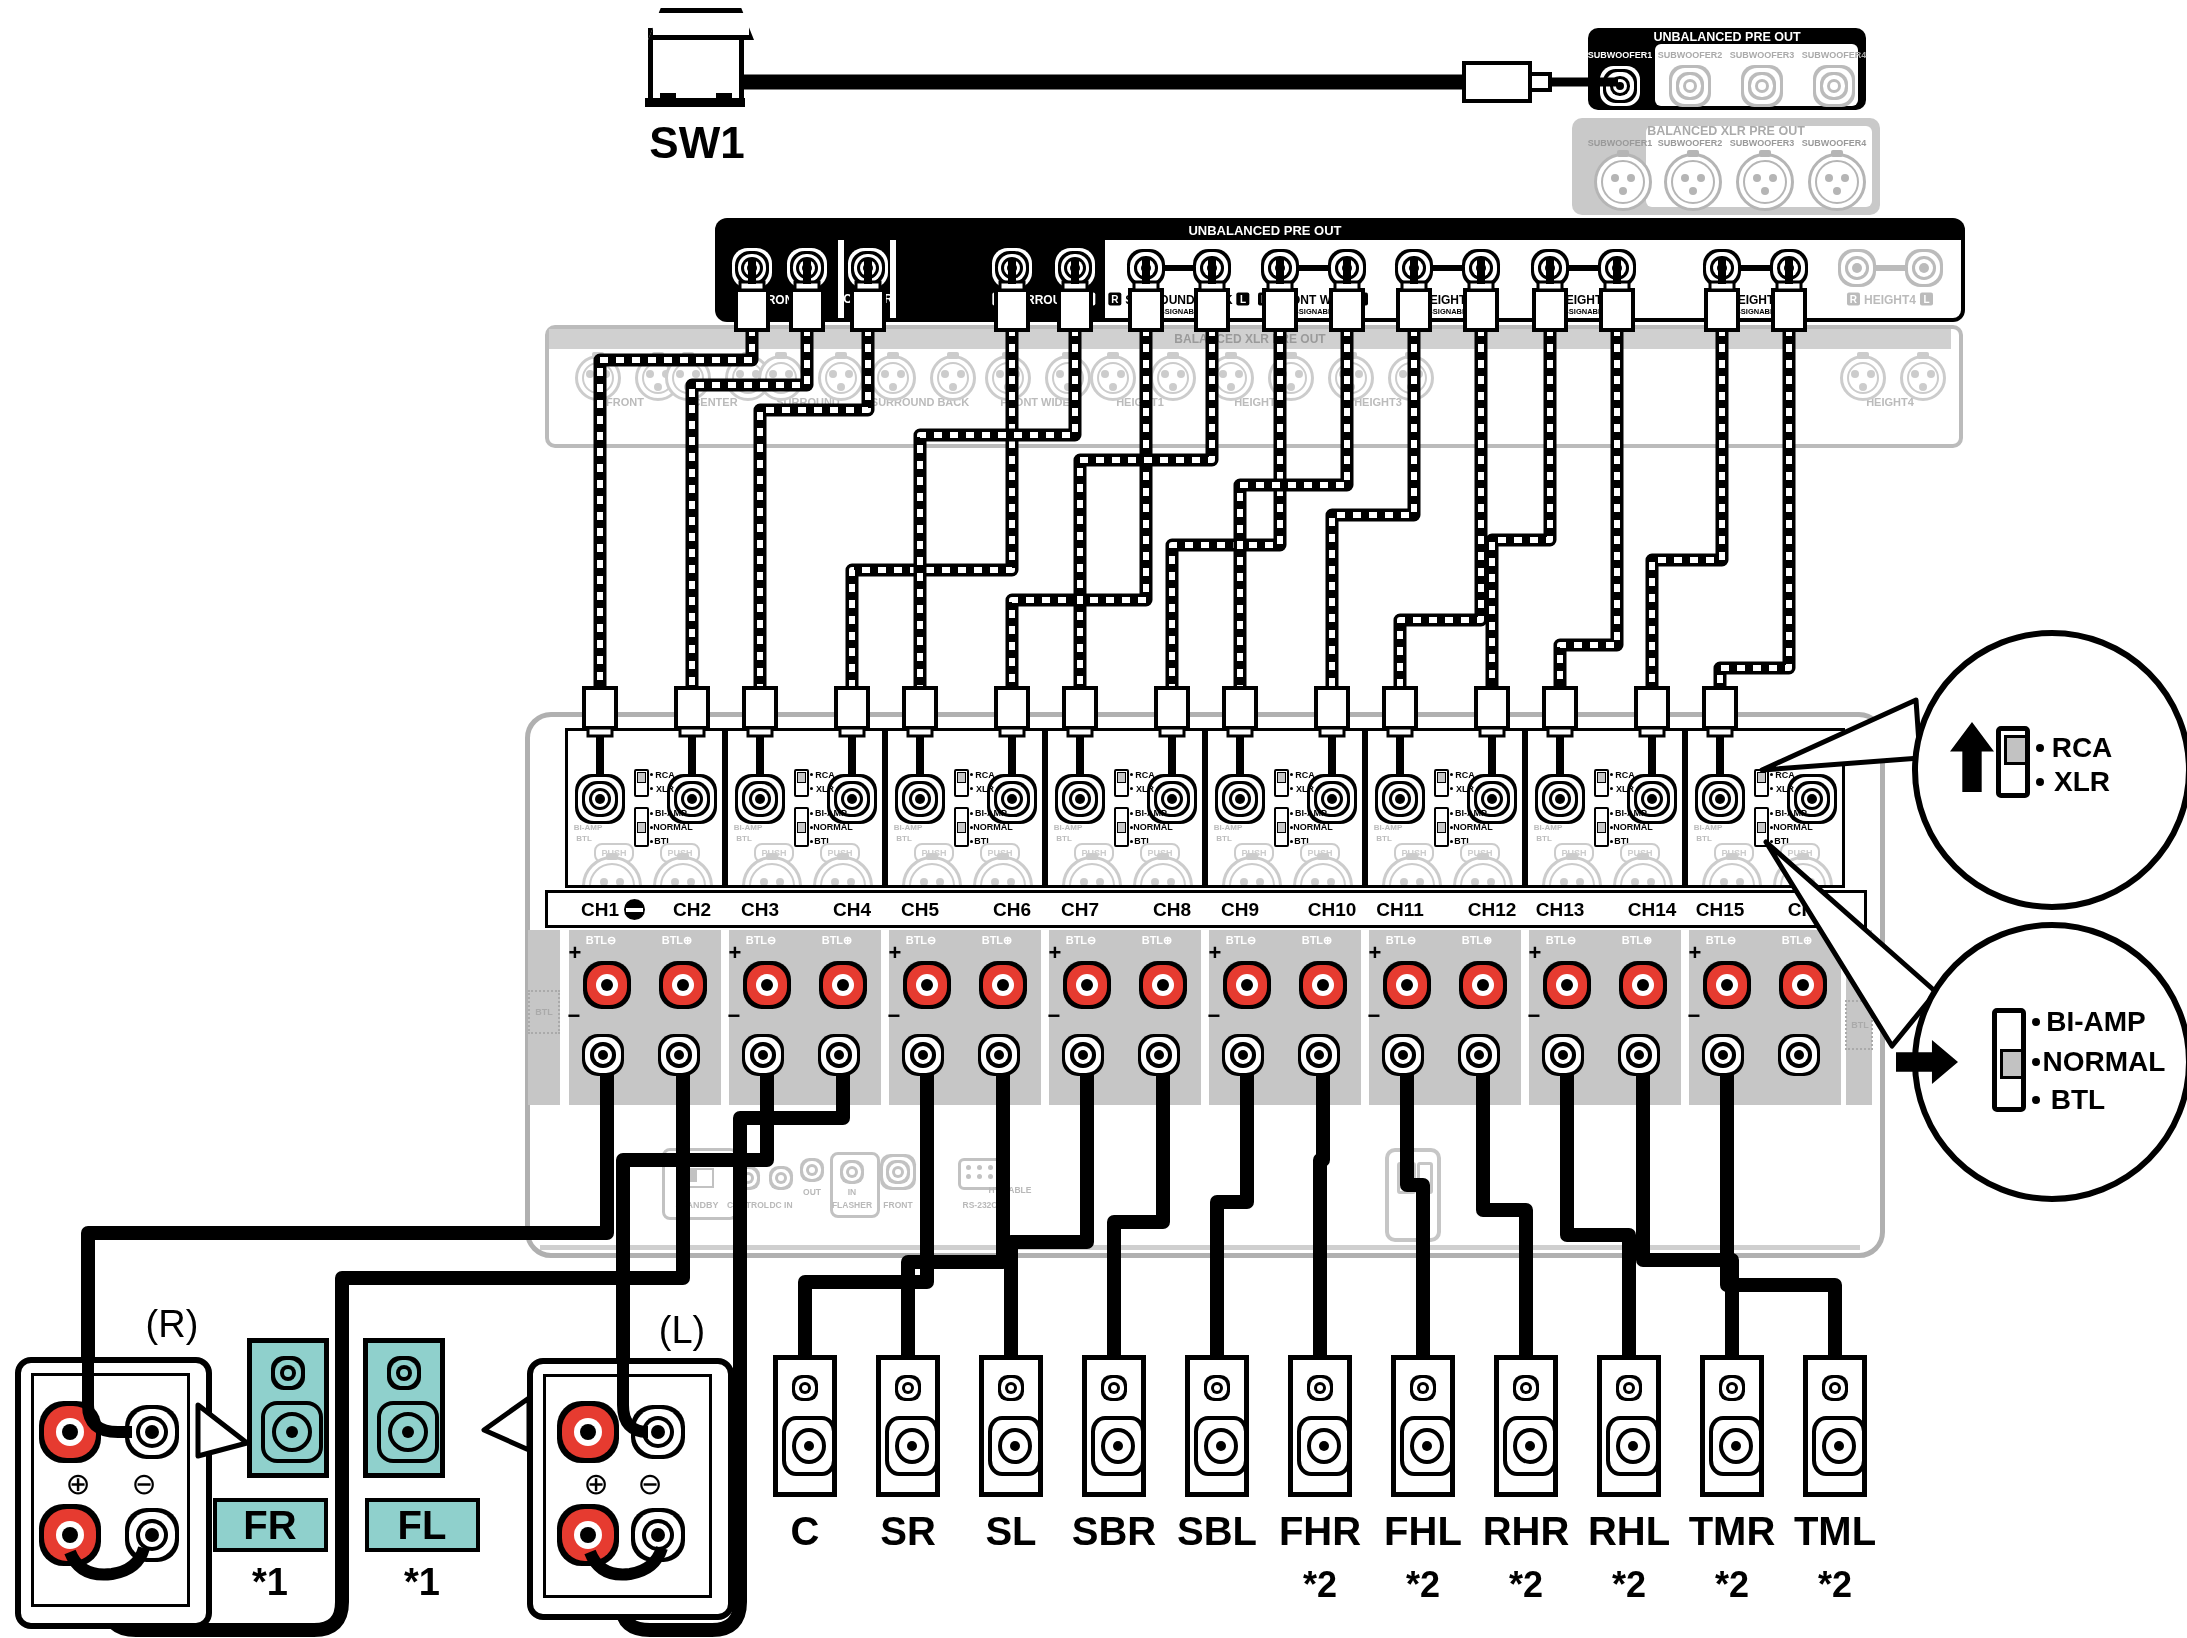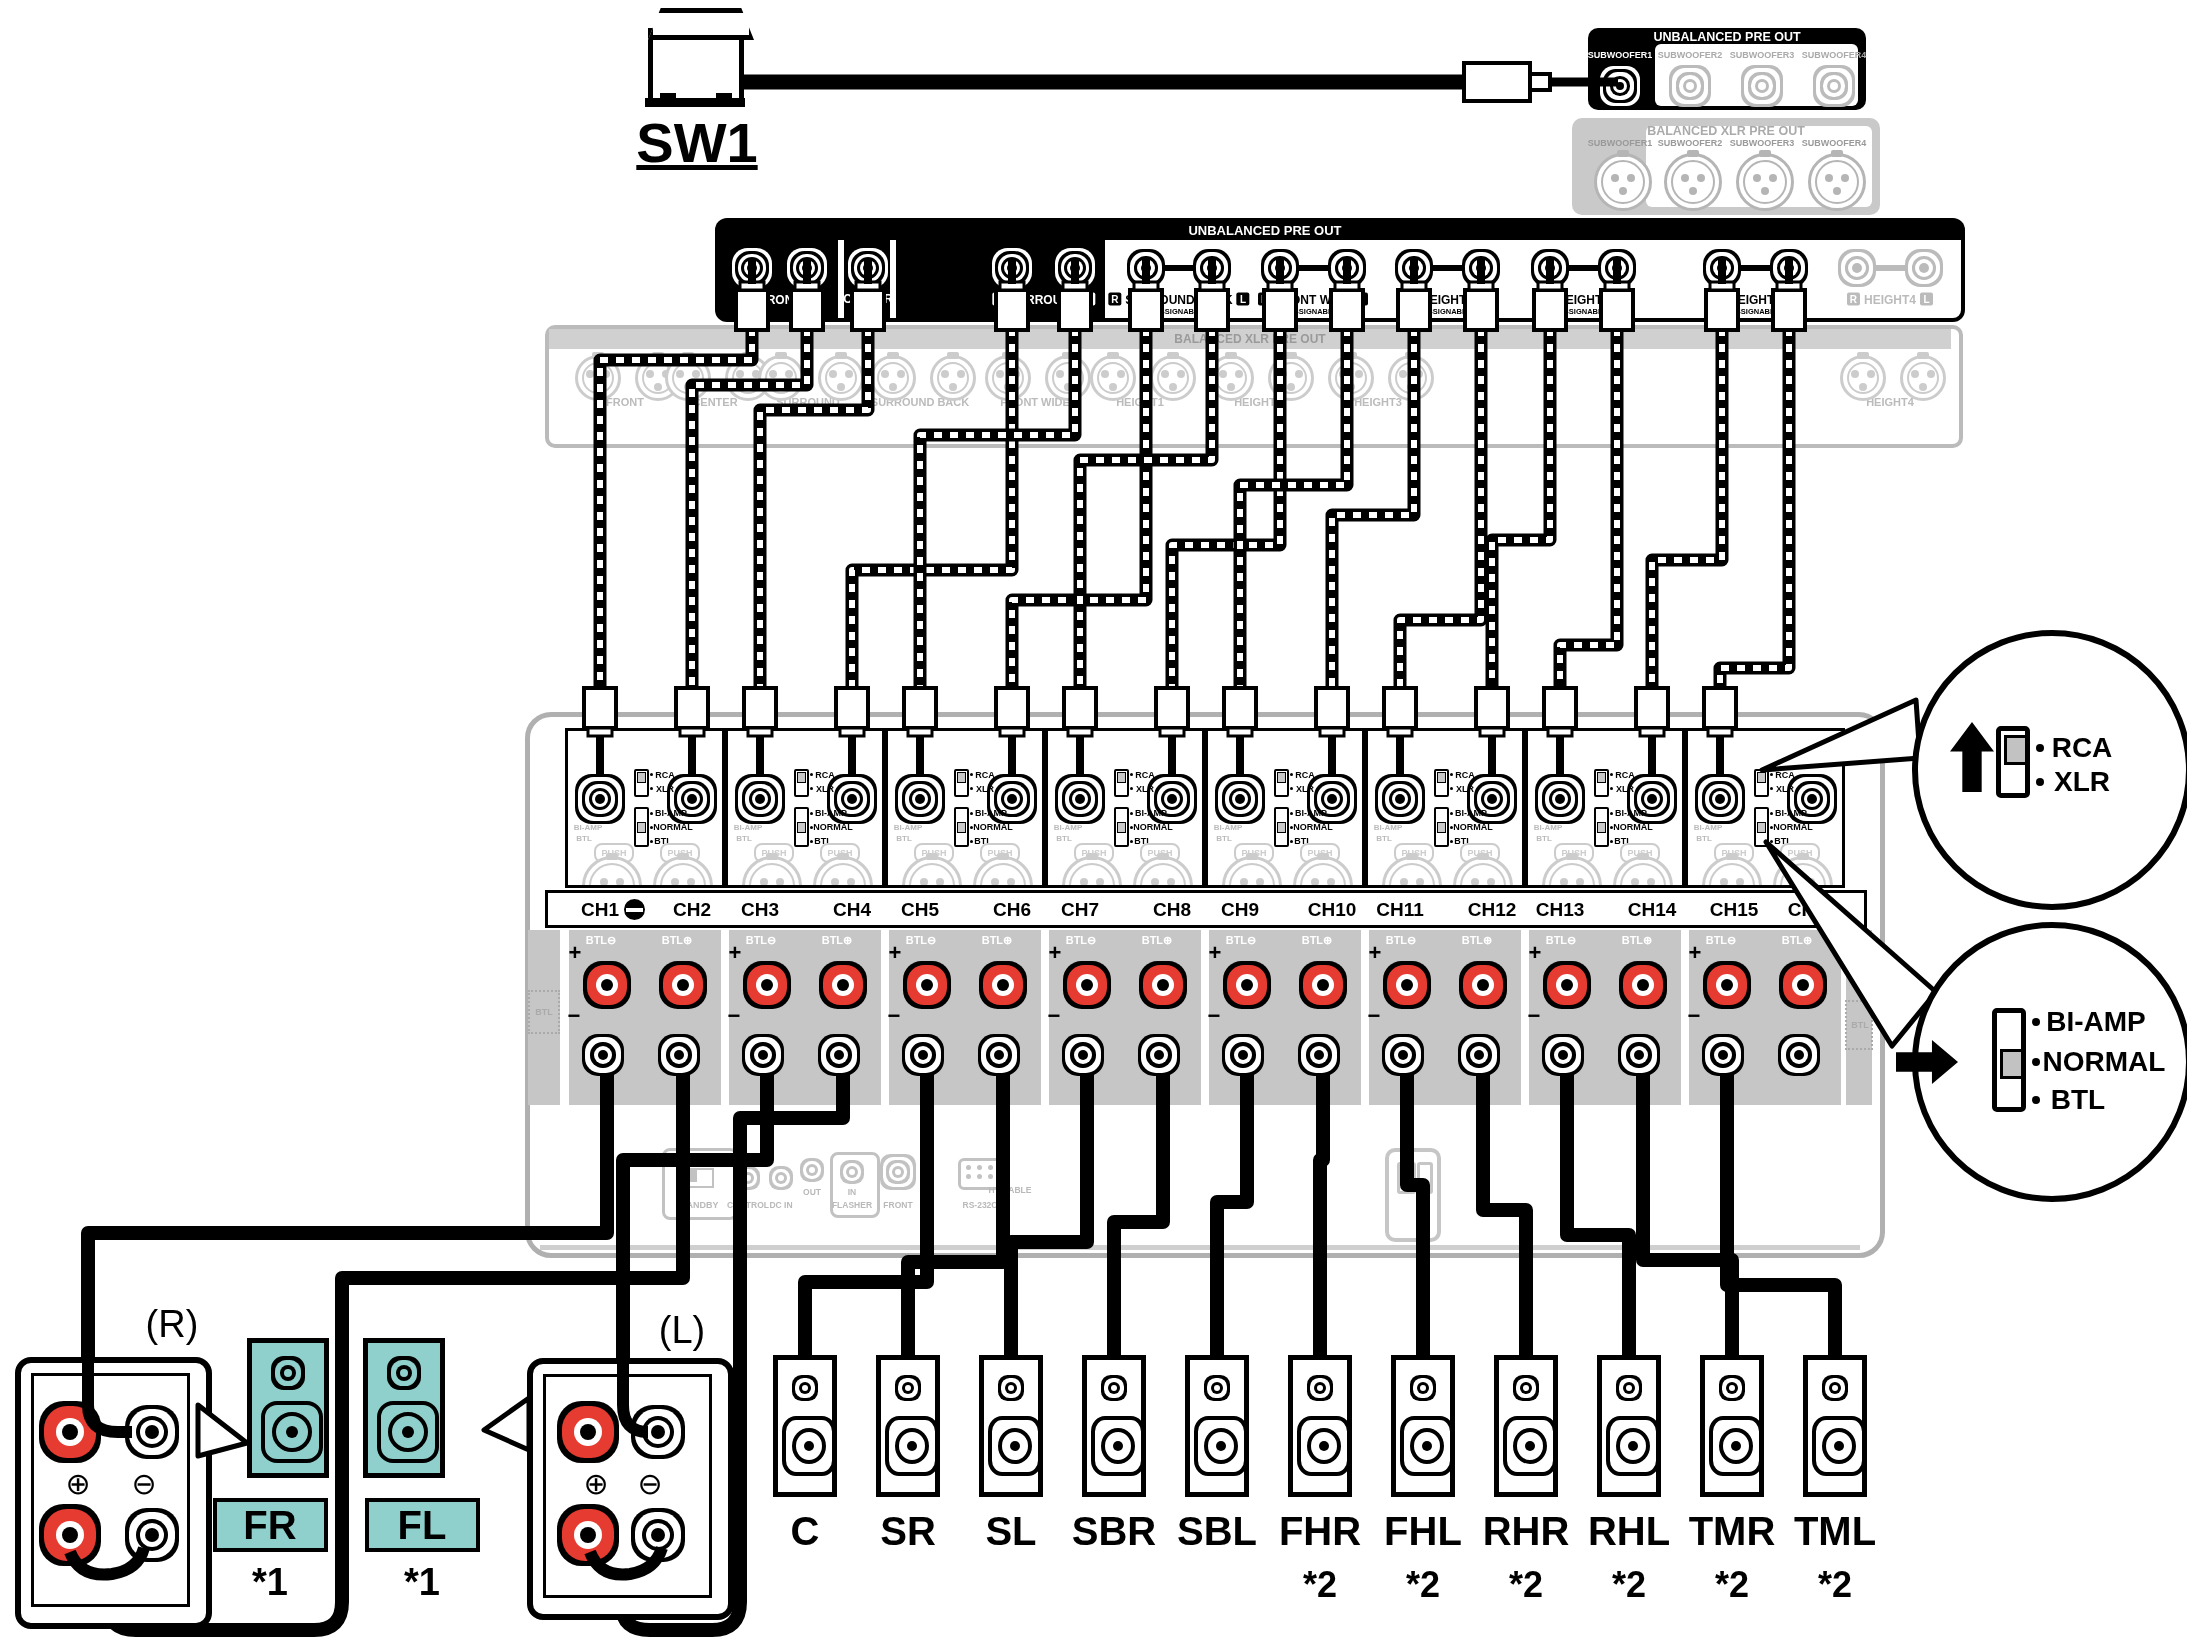--- a/index.html
+++ b/index.html
@@ -193,21 +193,21 @@
         <div class="abs" style="left: 16px; top: 25px; width: 8px; height: 8px; background: rgb(204, 204, 204); border-radius: 50%;"></div>
         <div class="abs" style="left: 14px; top: -6px; width: 12px; height: 7px; background: rgb(204, 204, 204); border-radius: 2px;"></div>
       </div>
     </div>
   <div id="L-panel" class="layer">
       <div class="abs" style="left: 648px; top: 28px; width: 86px; height: 66px; border: 5px solid rgb(0, 0, 0); background: rgb(255, 255, 255);"></div>
       <div class="abs" style="left: 648px; top: 8px; width: 96px; height: 22px; background: rgb(255, 255, 255); border: 5px solid rgb(0, 0, 0); clip-path: polygon(12% 0px, 88% 0px, 100% 100%, 0px 100%);"></div>
       <div class="abs" style="left: 645px; top: 98px; width: 100px; height: 9px; background: rgb(0, 0, 0);"></div>
       <div class="abs" style="left: 660px; top: 93px; width: 16px; height: 5px; background: rgb(0, 0, 0);"></div>
       <div class="abs" style="left: 716px; top: 93px; width: 16px; height: 5px; background: rgb(0, 0, 0);"></div>
-      <div class="t" style="left: 697px; top: 143px; font-size: 56px; color: rgb(0, 0, 0); text-decoration: underline;">SW1</div>
+      <div class="t" style="left: 697px; top: 143px; font-size: 44px; color: rgb(0, 0, 0);">SW1</div>
       <div class="abs" style="left: 1588px; top: 28px; width: 278px; height: 82px; background: rgb(0, 0, 0); border-radius: 10px;"></div>
       <div class="abs" style="left: 1655px; top: 44px; width: 203px; height: 62px; background: rgb(255, 255, 255); border-radius: 6px;"></div>
       <div class="t" style="left: 1727px; top: 37px; font-size: 12.5px; color: rgb(255, 255, 255);">UNBALANCED PRE OUT</div>
       <div class="t" style="left: 1620px; top: 55px; font-size: 9px; color: rgb(255, 255, 255);">SUBWOOFER1</div>
       <div class="abs ring" style="left: 1616px; top: 82px; width: 8px; height: 8px; background: rgb(0, 0, 0); box-shadow: rgb(255, 255, 255) 0px 0px 0px 3px, rgb(0, 0, 0) 0px 0px 0px 6px, rgb(255, 255, 255) 0px 0px 0px 10px, rgb(0, 0, 0) 0px 0px 0px 13px, rgb(255, 255, 255) 0px 0px 0px 16px;"></div>
       <div class="t" style="left: 1690px; top: 55px; font-size: 9px; color: rgb(170, 170, 170);">SUBWOOFER2</div>
       <div class="abs ring" style="left: 1686px; top: 82px; width: 8px; height: 8px; background: rgb(255, 255, 255); box-shadow: rgb(187, 187, 187) 0px 0px 0px 3px, rgb(255, 255, 255) 0px 0px 0px 7px, rgb(187, 187, 187) 0px 0px 0px 10px, rgb(255, 255, 255) 0px 0px 0px 14px, rgb(187, 187, 187) 0px 0px 0px 17px;"></div>
       <div class="t" style="left: 1762px; top: 55px; font-size: 9px; color: rgb(170, 170, 170);">SUBWOOFER3</div>
       <div class="abs ring" style="left: 1758px; top: 82px; width: 8px; height: 8px; background: rgb(255, 255, 255); box-shadow: rgb(187, 187, 187) 0px 0px 0px 3px, rgb(255, 255, 255) 0px 0px 0px 7px, rgb(187, 187, 187) 0px 0px 0px 10px, rgb(255, 255, 255) 0px 0px 0px 14px, rgb(187, 187, 187) 0px 0px 0px 17px;"></div>
       <div class="t" style="left: 1834px; top: 55px; font-size: 9px; color: rgb(170, 170, 170);">SUBWOOFER4</div>
@@ -620,21 +620,21 @@
       <div class="t" style="left: 920px; top: 909px; font-size: 19px; color: rgb(0, 0, 0);">CH5</div>
       <div class="t" style="left: 1012px; top: 909px; font-size: 19px; color: rgb(0, 0, 0);">CH6</div>
       <div class="t" style="left: 1080px; top: 909px; font-size: 19px; color: rgb(0, 0, 0);">CH7</div>
       <div class="t" style="left: 1172px; top: 909px; font-size: 19px; color: rgb(0, 0, 0);">CH8</div>
       <div class="t" style="left: 1240px; top: 909px; font-size: 19px; color: rgb(0, 0, 0);">CH9</div>
       <div class="t" style="left: 1332px; top: 909px; font-size: 19px; color: rgb(0, 0, 0);">CH10</div>
       <div class="t" style="left: 1400px; top: 909px; font-size: 19px; color: rgb(0, 0, 0);">CH11</div>
       <div class="t" style="left: 1492px; top: 909px; font-size: 19px; color: rgb(0, 0, 0);">CH12</div>
       <div class="t" style="left: 1560px; top: 909px; font-size: 19px; color: rgb(0, 0, 0);">CH13</div>
       <div class="t" style="left: 1652px; top: 909px; font-size: 19px; color: rgb(0, 0, 0);">CH14</div>
-      <div class="t" style="left: 1720px; top: 909px; font-size: 19px; color: rgb(0, 0, 0); margin-left: 14px;">CH15</div>
+      <div class="t" style="left: 1720px; top: 909px; font-size: 19px; color: rgb(0, 0, 0);">CH15</div>
       <div class="t" style="left: 1812px; top: 909px; font-size: 19px; color: rgb(0, 0, 0);">CH16</div>
       <div class="abs" style="left: 624px; top: 899px; width: 21px; height: 21px; background: rgb(0, 0, 0); border-radius: 50%;">
         <div class="abs" style="left: 2px; top: 9px; width: 17px; height: 4px; background: rgb(255, 255, 255);"></div>
       </div>
       <div class="abs" style="left: 528px; top: 930px; width: 32px; height: 175px; background: rgb(198, 198, 198);"></div>
       <div class="abs" style="left: 528px; top: 990px; width: 32px; height: 44px; border: 2px dotted rgb(170, 170, 170); box-sizing: border-box;">
         <div class="t" style="left: 14px; top: 20px; font-size: 9px; color: rgb(170, 170, 170);">BTL</div>
       </div>
       <div class="abs" style="left: 1846px; top: 930px; width: 26px; height: 175px; background: rgb(198, 198, 198);"></div>
       <div class="abs" style="left: 1845px; top: 1000px; width: 28px; height: 50px; border: 2px dotted rgb(170, 170, 170); box-sizing: border-box;">

